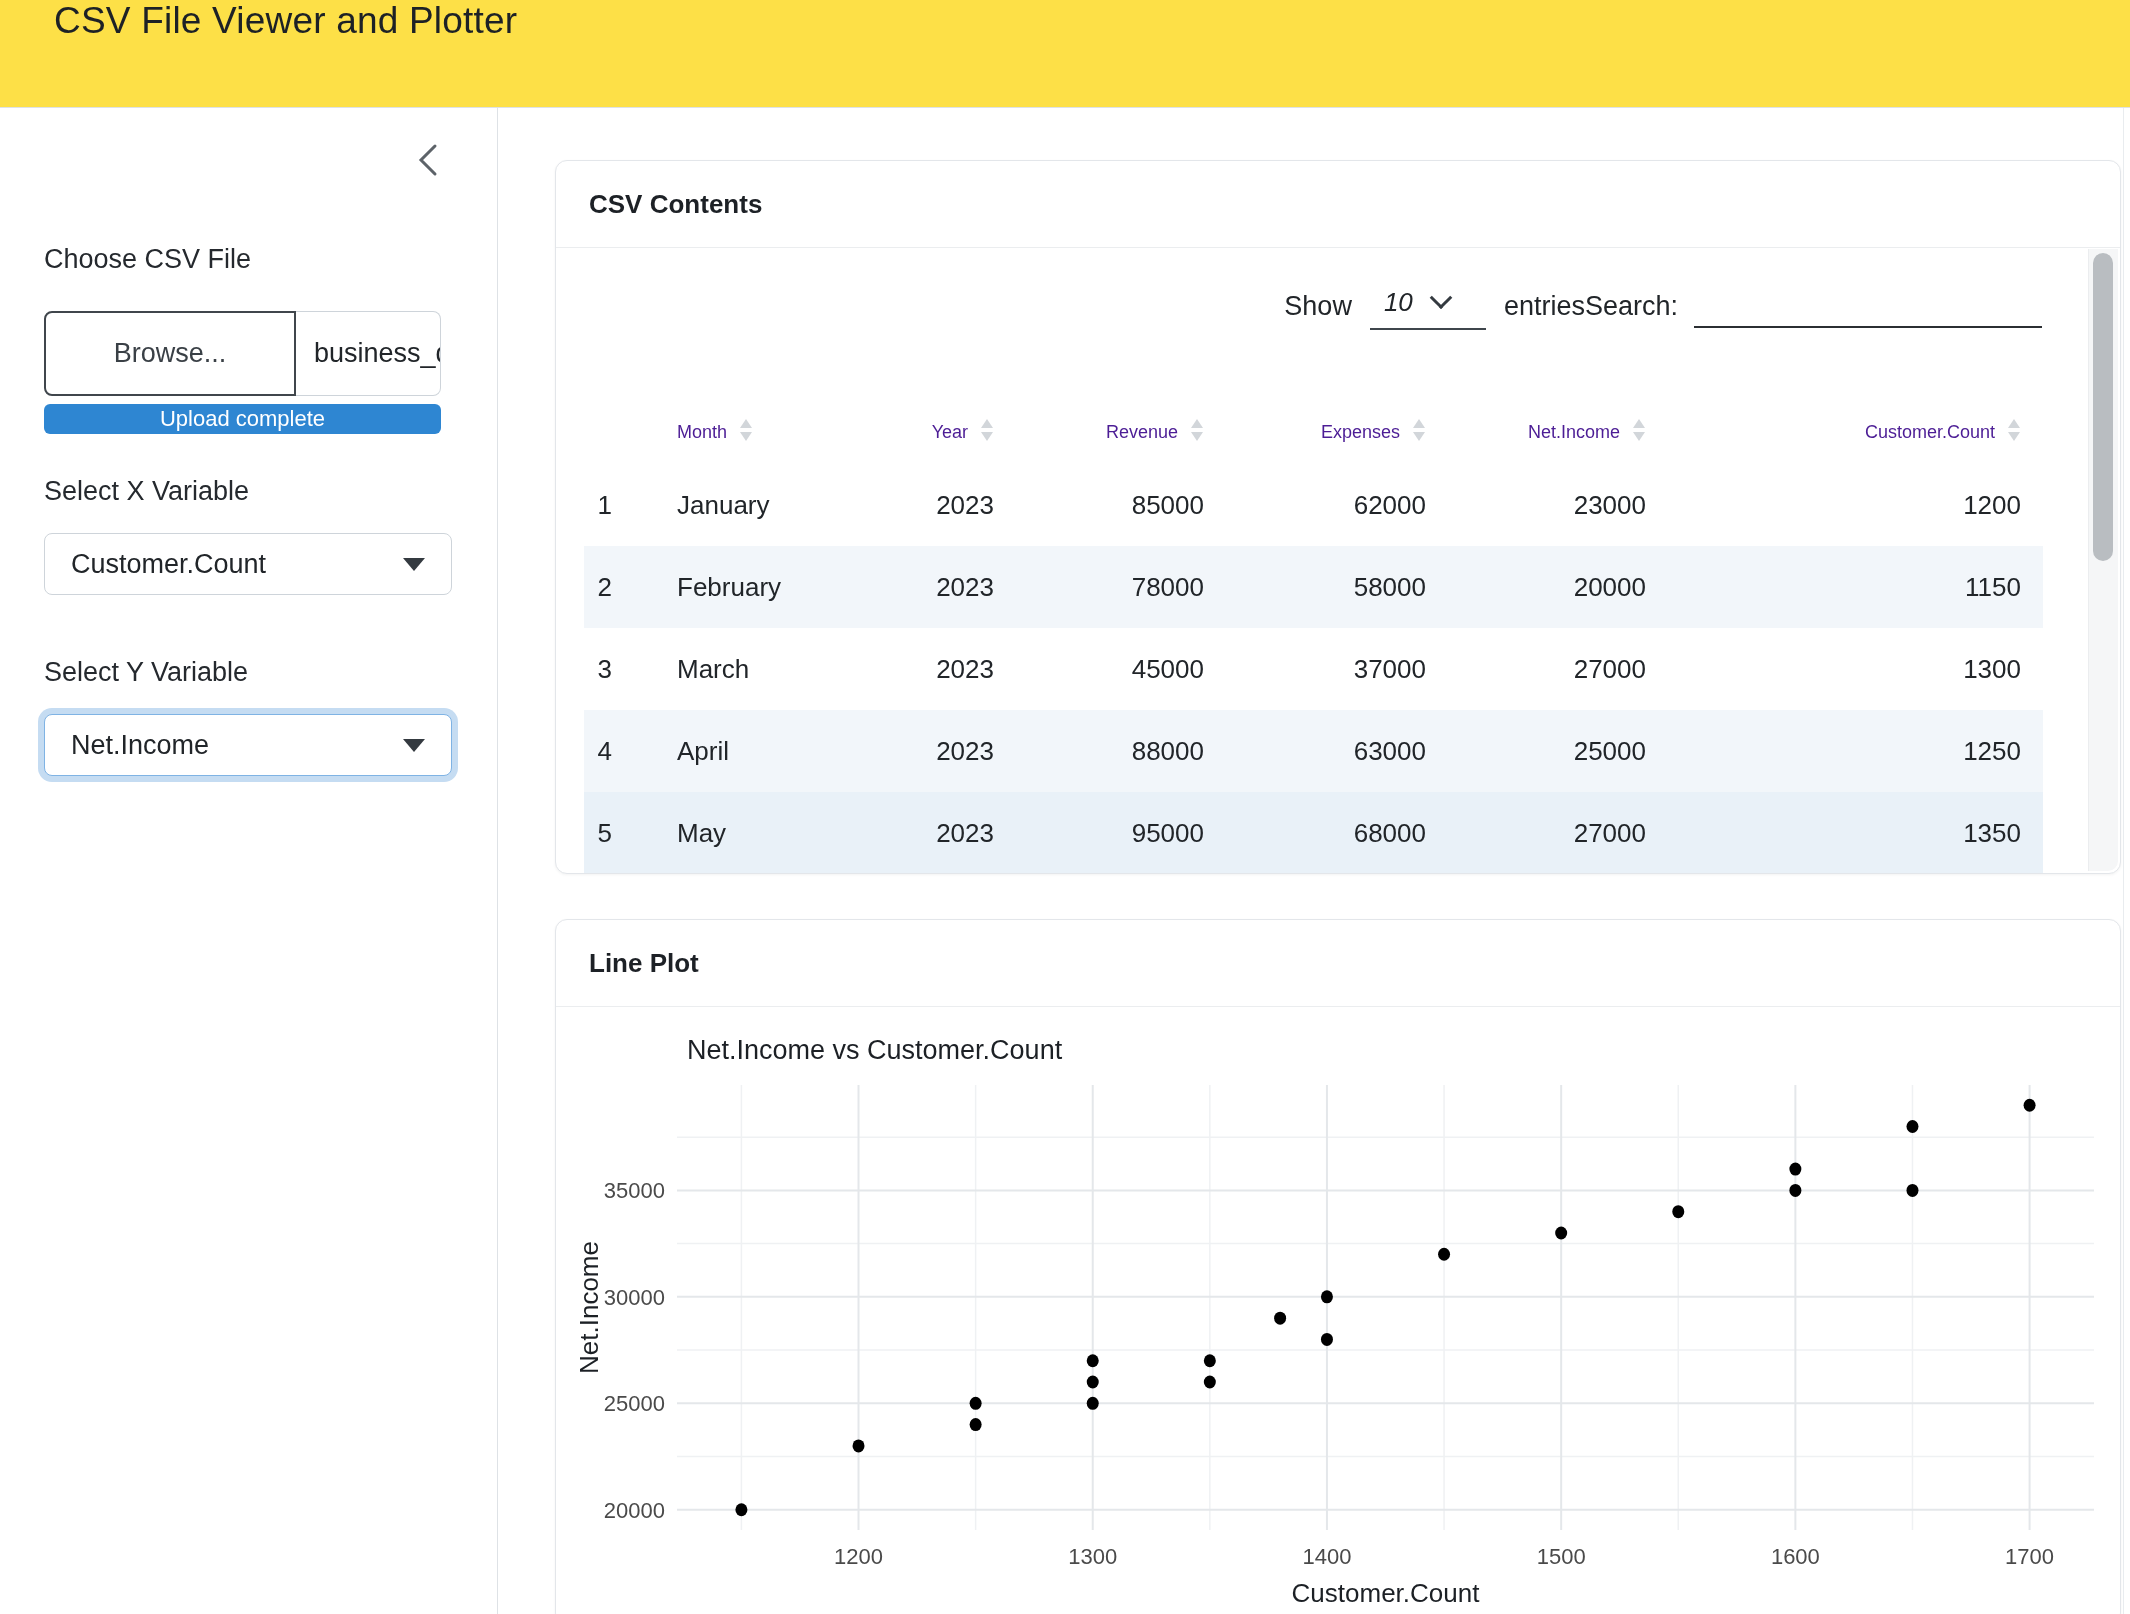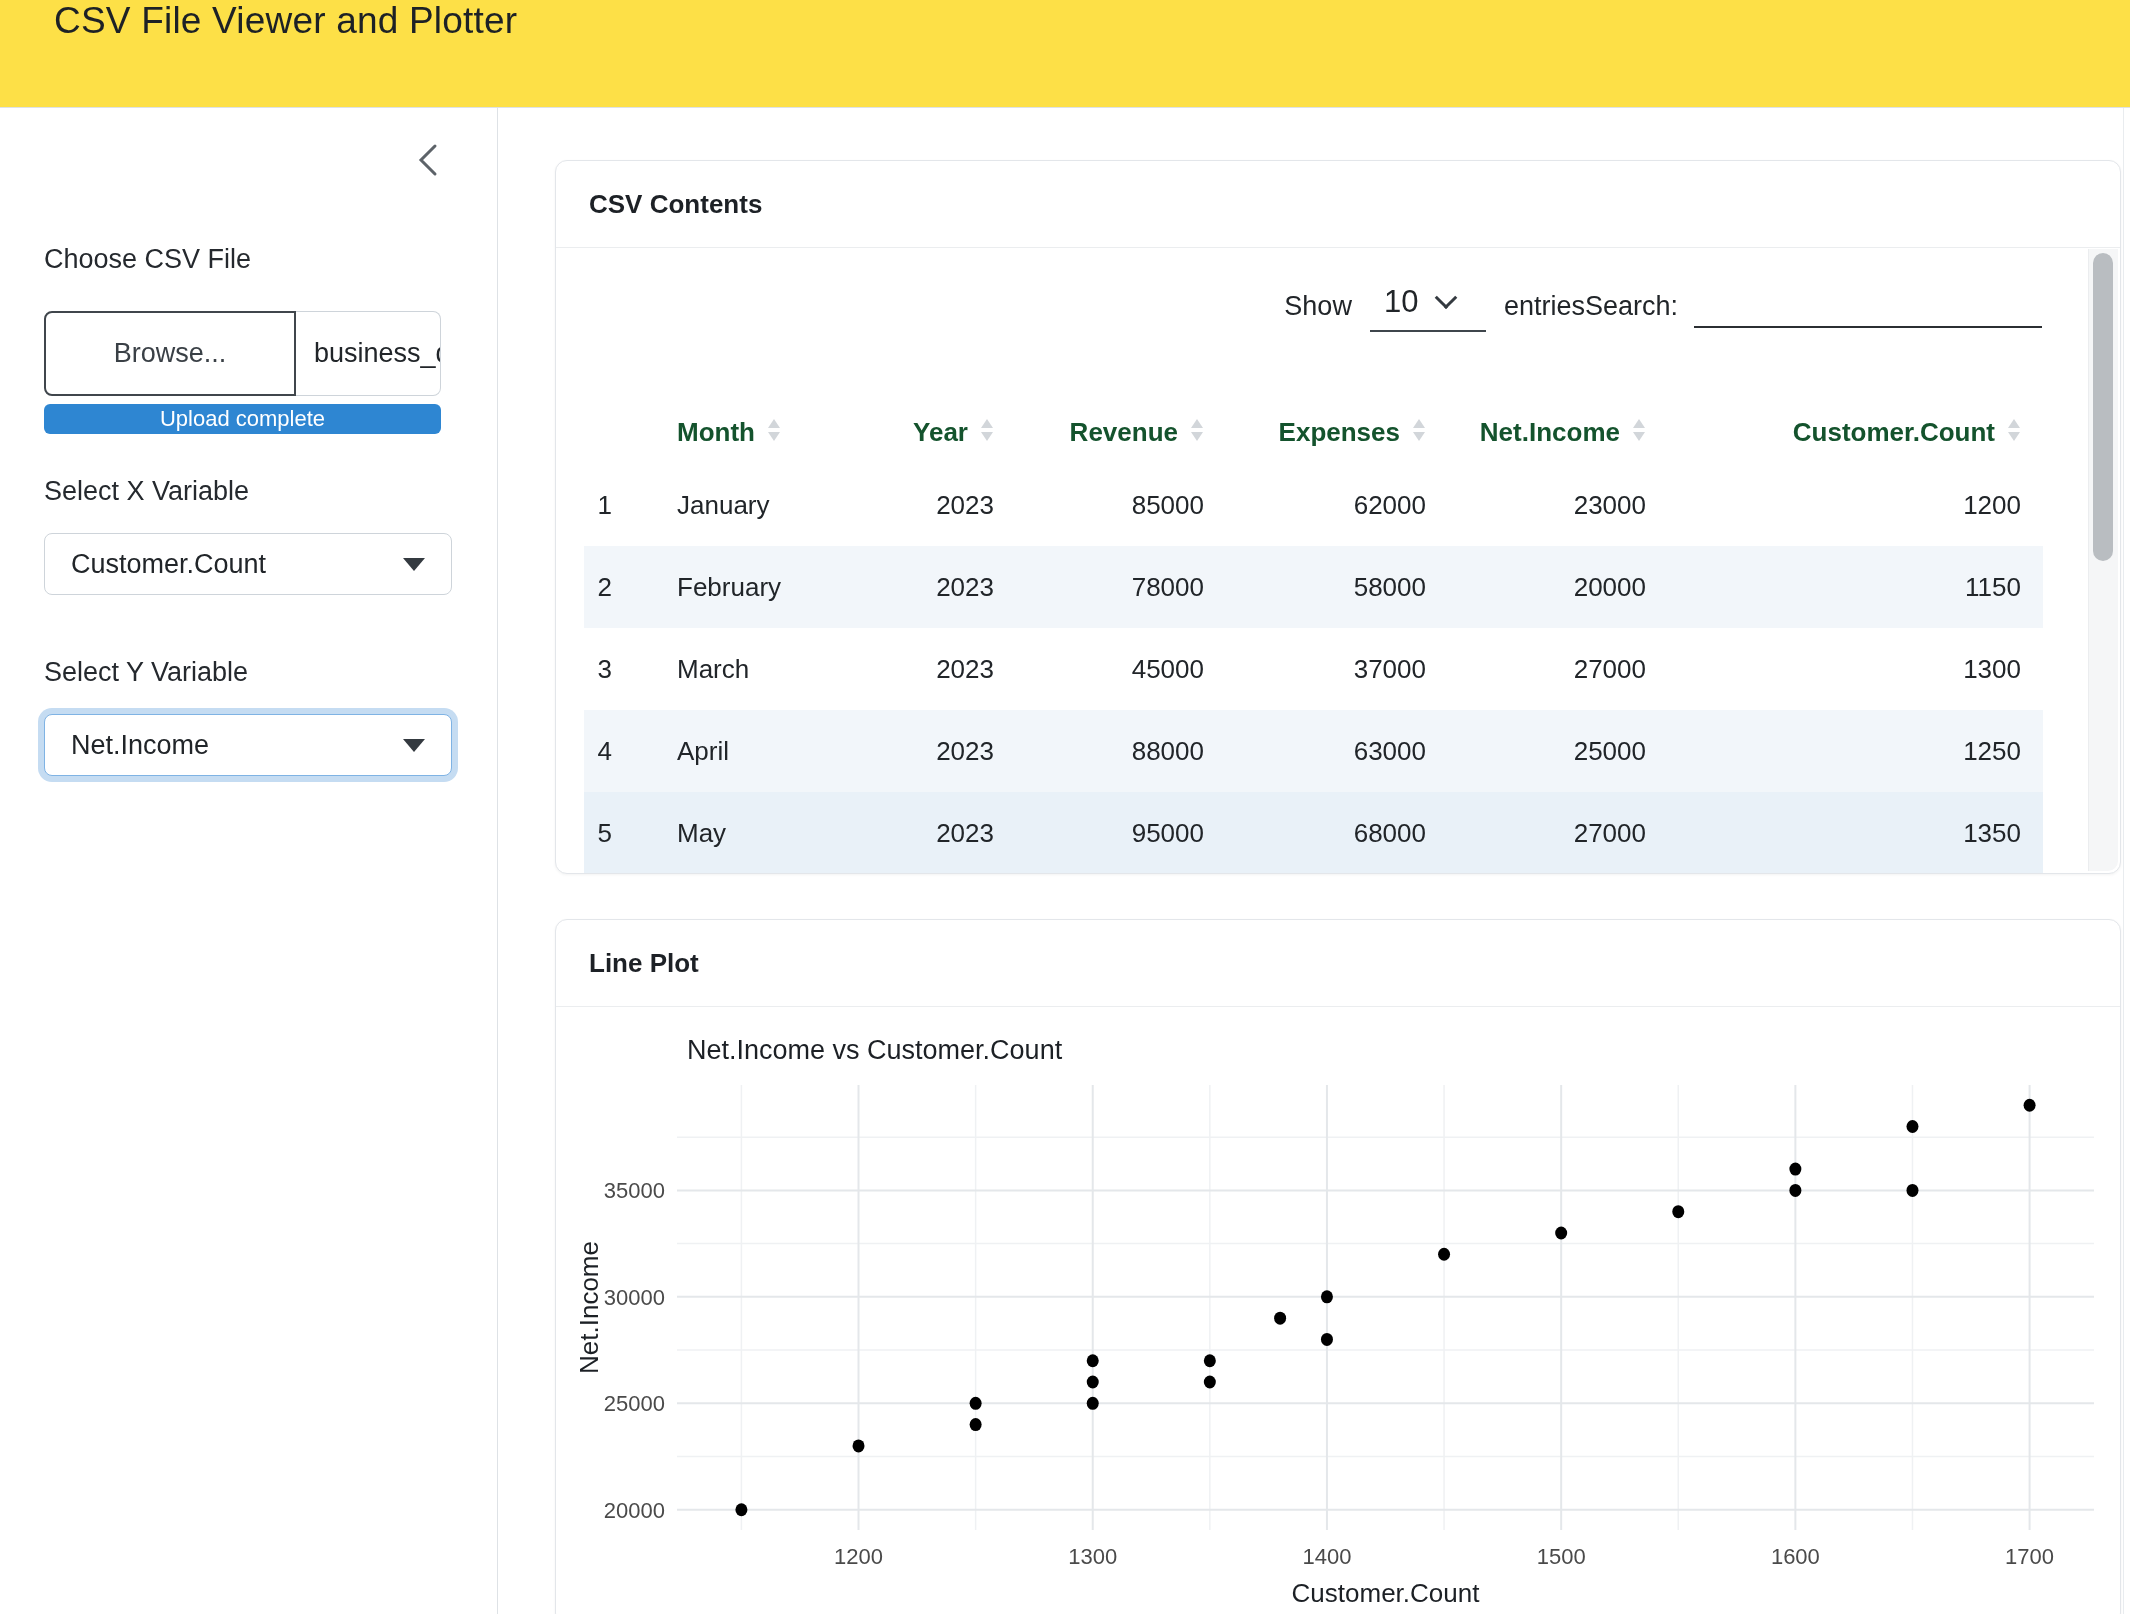--- a/index.html
+++ b/index.html
@@ -46,29 +46,29 @@
   .card-header { height:87px; display:flex; align-items:center; padding-left:33px; border-bottom:1px solid #ebedef;
     font-size:26px; font-weight:700; color:#1d2126;text-align:right; }
   .card-csv { height:714px; }
   .card-plot { margin-top:45px; height:706px; }
   .card-body { padding:28px 28px 0 28px; position:relative; }
 
   
   .dt-controls { height:60px; display:flex; align-items:center; justify-content:flex-end; padding-right:50px; }
   .dt-length { display:flex; align-items:center; gap:18px; font-size:27px; }
   .dt-select { display:flex; align-items:center; gap:20px; border-bottom:2px solid #3f464c; padding:4px 10px 10px 14px; min-width:116px; cursor:pointer; }
-  .dt-select-value { font-size:31px; }
+  .dt-select-value { font-size:26px;font-style:italic; }
   .chev { width:16px; height:16px; border-right:3px solid #343a40; border-bottom:3px solid #343a40; transform:rotate(45deg) translate(-3px,-3px); }
   .dt-search { display:flex; align-items:flex-end; gap:16px; }
   .dt-search-label { font-size:27px; padding-bottom:6px; }
   .dt-search-input { width:348px; border:none; border-bottom:2px solid #2b2f33; font-size:26px; height:44px; outline:none; background:transparent; font-family:inherit; }
 
   
   table.dt { border-collapse:collapse; table-layout:fixed; width:1459px; margin-top:64px; }
-  table.dt th { height:64px; font-size:26px; font-weight:700; color:#14532d; vertical-align:middle; }
+  table.dt th { height:64px; font-size:18px; font-weight:400; color:#4c1d95; vertical-align:middle; }
   table.dt td { height:82px; font-size:26px; vertical-align:middle; }
   .th-inner { display:flex; align-items:center; }
   .th-right .th-inner { justify-content:flex-end; }
   .th-left .th-inner { justify-content:flex-start; }
   .sort-icon { margin-left:12px; flex:none; display:inline-block; }
   td.num { text-align:right; padding-right:22px; }
   td.idx { text-align:right; padding-right:16px; }
   td.txt { padding-left:49px; }
   th.th-right { padding-right:22px; }
   th.th-left { padding-left:49px; }

